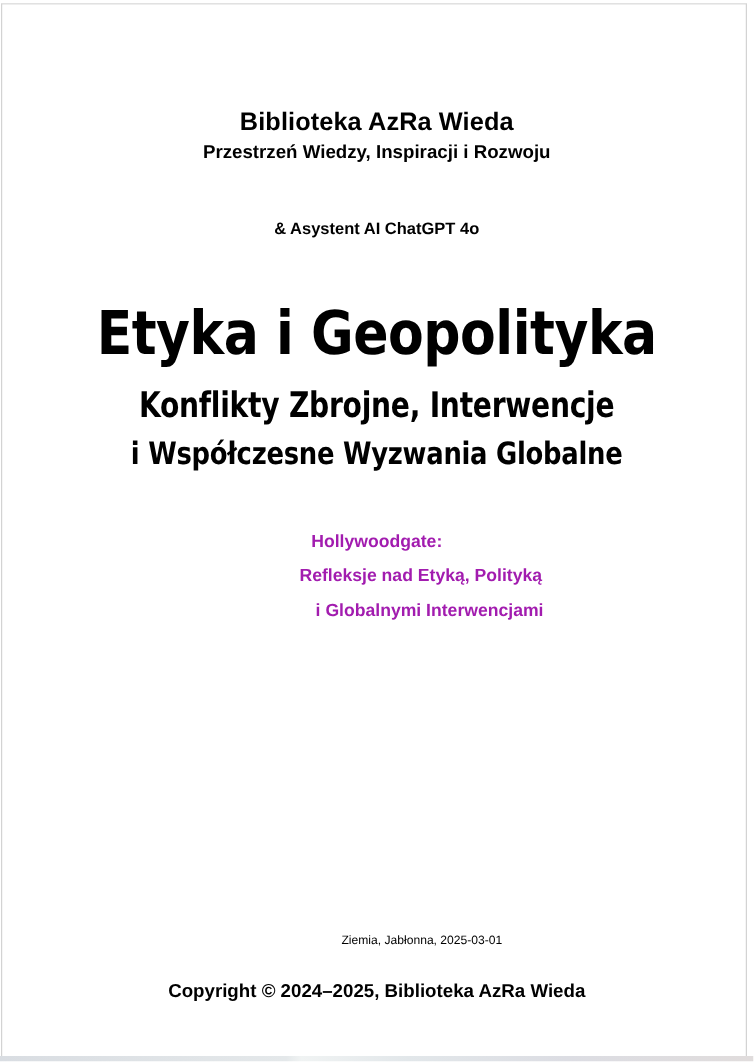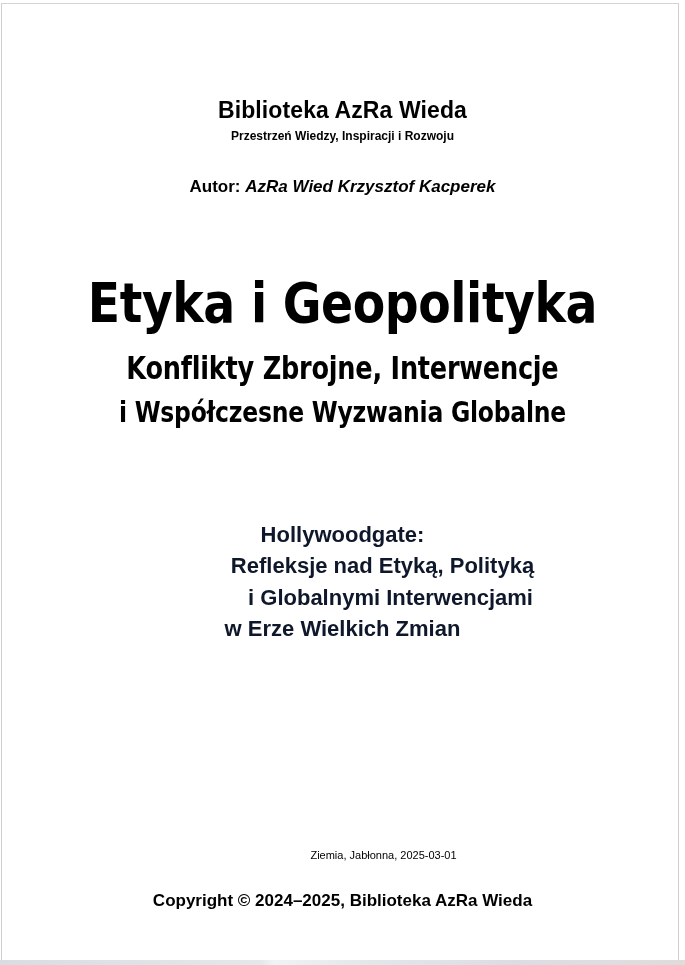--- a/index.html
+++ b/index.html
@@ -53,21 +53,21 @@
       white-space: nowrap;
     }
     .lib-title {
       top: 97px;
       font-size: 23px;
       font-weight: bold;
       letter-spacing: 0.1px;
     }
     .lib-subtitle {
       top: 129px;
-      font-size: 12px;
+      font-size: 17px;
       font-weight: bold;
     }
     .author {
       top: 177px;
       font-size: 17px;
       font-weight: bold;
     }
     .author em { font-style: italic; }
     .assistant {
       top: 200px;
@@ -95,24 +95,23 @@
     .subtitle-2 {
       top: 396px;
       font-size: 28px;
       font-weight: bold;
       font-family: "DejaVu Sans", "Liberation Sans", sans-serif;
       transform: scaleX(0.84);
       transform-origin: 342px 0;
       letter-spacing: -0.3px;
     }
     .essay {
-      color: #0f172a;
-      font-size: 22px;
+      color: #a21caf;
+      font-size: 16px;
       font-weight: bold;
-      margin-top: 38px;
     }
     .essay-1 { top: 484px; }
     .essay-2 { top: 515px; padding-left: 40px; }
     .essay-3 { top: 547px; padding-left: 48px; }
     .essay-4 { top: 578px; }
     .place-date {
       top: 849px;
       font-size: 11px;
       padding-left: 41px;
     }
@@ -127,26 +126,25 @@
 
 <div class="viewport">
   <div class="page">
   </div>
   <div class="right-gutter"></div>
   <div class="bottom-bar"></div>
 
   <div class="line lib-title">Biblioteka AzRa Wieda</div>
   <div class="line lib-subtitle">Przestrzeń Wiedzy, Inspiracji i Rozwoju</div>
 
-  <div class="line author"><span>Autor: </span><em>AzRa Wied Krzysztof Kacperek</em></div>
+  <div class="line assistant">&amp; Asystent AI ChatGPT 4o</div>
 
   <div class="line main-title">Etyka i Geopolityka</div>
   <div class="line subtitle-1">Konflikty Zbrojne, Interwencje</div>
   <div class="line subtitle-2">i Współczesne Wyzwania Globalne</div>
 
   <div class="line essay essay-1">Hollywoodgate:</div>
   <div class="line essay essay-2">Refleksje nad Etyką, Polityką</div>
   <div class="line essay essay-3">i Globalnymi Interwencjami</div>
-  <div class="line essay essay-4">w Erze Wielkich Zmian</div>
 
   <div class="line place-date">Ziemia, Jabłonna, 2025-03-01</div>
   <div class="line copyright">Copyright © 2024–2025, Biblioteka AzRa Wieda</div>
 </div>
 
 </body></html>

